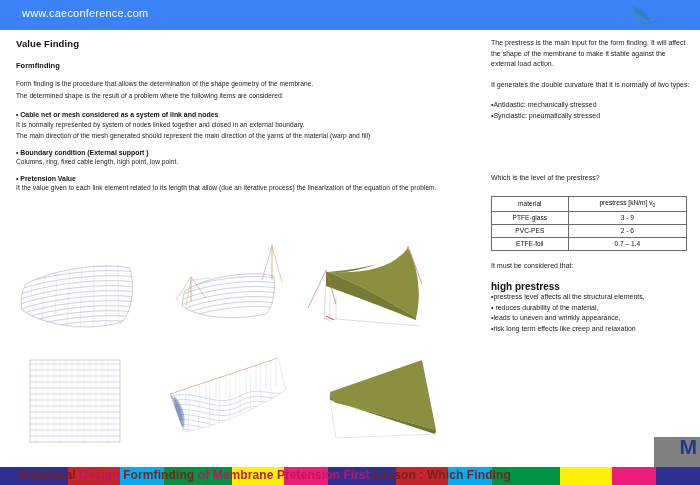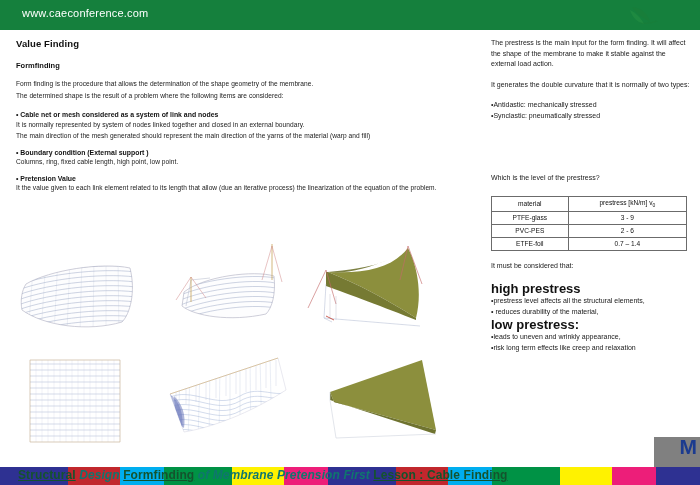--- a/index.html
+++ b/index.html
@@ -9,21 +9,21 @@
     background:#ffffff;
     font-family:"Liberation Sans", sans-serif;
     color:#000;
     position:relative;
   }
   .slide{position:absolute;inset:0;background:#fff;}
 
   
   .header-bar{
     position:absolute;left:0;top:0;width:700px;height:30px;
-    background:#15803d;
+    background:#3b82f6;
   }
   .header-url{
     position:absolute;left:22px;top:7px;
     font-size:11px;color:#ffffff;letter-spacing:.2px;
     font-family:"Liberation Sans", sans-serif;
   }
   .header-logo{
     position:absolute;left:628px;top:4px;width:40px;height:24px;
     opacity:.55;
   }
@@ -60,21 +60,21 @@
     border-collapse:collapse;width:196px;margin:0;
     font-size:6.6px;color:#111;
   }
   table.prestress td,table.prestress th{
     border:1px solid #6b6b6b;text-align:center;
     padding:2.5px 2px;font-weight:normal;
   }
   table.prestress th{font-weight:normal;}
   table.prestress sub{font-size:5px;}
 
-  .r-strong{font-size:13px;font-weight:bold;margin:0;color:#111;}
+  .r-strong{font-size:10px;font-weight:bold;margin:0;color:#111;}
 
   
   .figures{position:absolute;left:0;top:228px;width:490px;height:240px;}
   .fig{position:absolute;}
   .fig svg{display:block;}
 
   
   .footer{
     position:absolute;left:0;bottom:0;width:700px;height:18px;
     overflow:hidden;
@@ -82,22 +82,22 @@
   .footer-stripes{
     position:absolute;left:0;top:0;width:700px;height:18px;
     display:flex;
   }
   .footer-stripes span{height:18px;display:block;}
   .footer-text{
     position:absolute;left:18px;top:1px;width:640px;height:17px;
     font-size:12px;font-weight:bold;letter-spacing:.1px;
     white-space:nowrap;overflow:hidden;
   }
-  .footer-text .w{color:#14532d;text-decoration:underline;}
-  .footer-text .b{color:#0f766e;font-style:italic;}
+  .footer-text .w{color:#7f1d1d;}
+  .footer-text .b{color:#be185d;}
   .footer-logo{
     position:absolute;right:0;bottom:18px;width:46px;height:30px;
     background:#808080;
   }
   .footer-logo .m{
     position:absolute;right:3px;top:-2px;color:#1b3b8f;
     font-size:21px;font-weight:bold;font-family:"Liberation Sans",sans-serif;
   }
 </style>
 </head>
@@ -387,21 +387,20 @@
 
     <div style="height:10px;"></div>
 
     <p class="rbody">It must be considered that:</p>
 
     <div style="height:10px;"></div>
 
     <p class="r-strong">high prestress</p>
     <p class="r-li">•prestress level affects all the structural elements,</p>
     <p class="r-li">• reduces durability of the material,</p>
-    <p class="r-strong">low prestress:</p>
     <p class="r-li">•leads to uneven and wrinkly appearance,</p>
     <p class="r-li">•risk long term effects like creep and relaxation</p>
   </div>
 
   <div class="footer-logo">
     <span class="m">M</span>
   </div>
 
   <div class="footer">
     <div class="footer-stripes">
@@ -418,17 +417,17 @@
         <span style="width: 52px; background: rgb(255, 242, 0);"></span>
         <span style="width: 44px; background: rgb(237, 30, 121);"></span>
         <span style="width: 44px; background: rgb(46, 49, 146);"></span>
       </div>
     <div class="footer-text">
       <span class="w">Structural</span>
       <span class="b">Design</span>
       <span class="w">Formfinding</span>
       <span class="b">of Membrane Pretension</span>
       <span class="b">First</span>
-      <span class="w">Lesson : Cable Finding</span>
+      <span class="w">Lesson : Which Finding</span>
     </div>
   </div>
 
 </div>
 
 </body></html>

